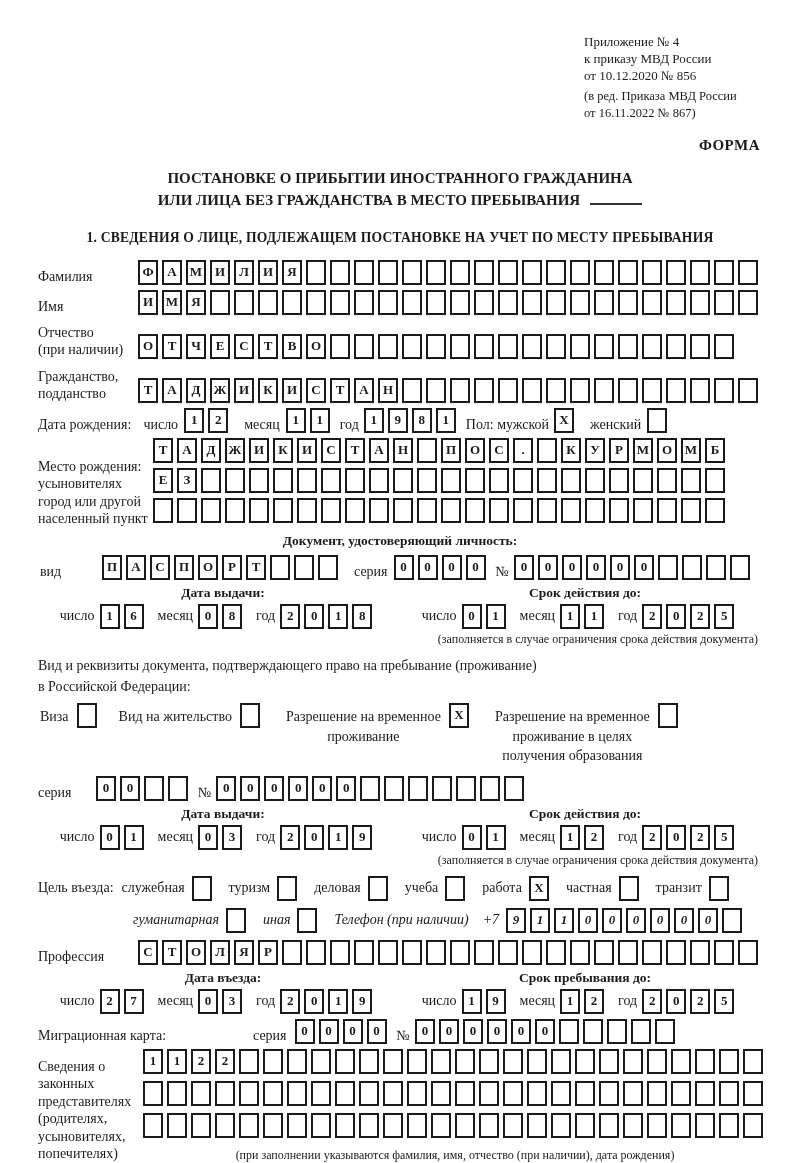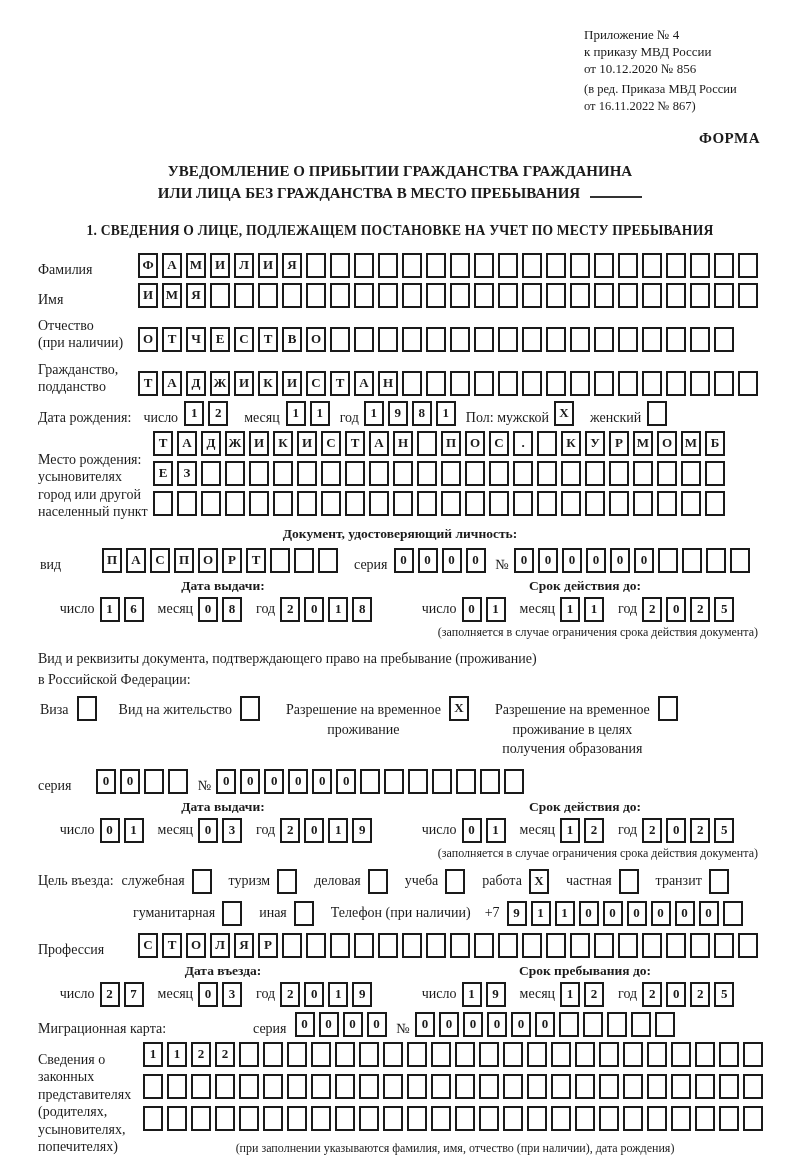--- a/index.html
+++ b/index.html
@@ -1,21 +1,21 @@
 <!DOCTYPE html>
 <html><head>
 <meta charset="utf-8">
 <style>
   * { margin:0; padding:0; box-sizing:content-box; }
   html,body { background:#ffffff; }
   .page {
     position:relative; width:800px; height:1163px; overflow:hidden;
     background:#ffffff; color:#1b1b1b;
     font-family:"Liberation Serif","DejaVu Serif",serif;
-    font-size:14px; padding:26px 38px 0 38px; box-sizing:border-box;
+    font-size:14px; padding:33px 38px 0 38px; box-sizing:border-box;
   }
   
   .ref-block { margin-left:546px; width:180px; font-size:13px; line-height:1.32; }
   .ref-amend { margin-top:4px; font-size:12.5px; line-height:1.32; }
   .forma { text-align:right; padding-right:2px; font-weight:bold; font-size:15px; margin-top:16px; letter-spacing:0.5px; }
   
   .title { text-align:center; font-weight:bold; font-size:15px; line-height:1.45; margin-top:14px; }
   .blank-line { display:inline-block; width:52px; border-bottom:2px solid #333; height:12px; margin-left:10px; }
   .sec-heading { text-align:center; font-weight:bold; font-size:13.6px; margin-top:18px; margin-bottom:14px; letter-spacing:0.2px; }
   
@@ -48,21 +48,21 @@
   
   .opt-row { display:flex; align-items:flex-start; margin:2px 0 10px 2px; }
   .opt { display:flex; align-items:flex-start; }
   .opt .olabel { padding-top:4px; margin-right:8px; line-height:1.4; }
   .opt .olabel.center { text-align:center; }
   
   .purp-row { display:flex; align-items:flex-start; margin-bottom:7px; }
   .purp { display:flex; align-items:flex-start; margin-right:13px; }
   .purp:last-child { margin-right:0; }
   .purp .plabel { padding-top:4px; margin-right:7px; }
-  .indent { margin-left:95px; }
+  .indent { margin-left:95px;font-style:italic; }
   
   .rep-note { font-size:12px; text-align:center; margin-left:105px; margin-top:2px; }
 </style>
 </head>
 <body>
 
 <div class="page">
 
   <div class="ref-block">
     <div>Приложение № 4</div>
@@ -70,21 +70,21 @@
     <div>от 10.12.2020 № 856</div>
     <div class="ref-amend">
       <div>(в ред. Приказа МВД России</div>
       <div>от 16.11.2022 № 867)</div>
     </div>
   </div>
 
   <div class="forma">ФОРМА</div>
 
   <div class="title">
-    <div>УВЕДОМЛЕНИЕ О ПРИБЫТИИ ГРАЖДАНСТВА ГРАЖДАНИНА</div>
+    <div>ПОСТАНОВКЕ О ПРИБЫТИИ ИНОСТРАННОГО ГРАЖДАНИНА</div>
     <div><span>ИЛИ ЛИЦА БЕЗ ГРАЖДАНСТВА В МЕСТО ПРЕБЫВАНИЯ</span><span class="blank-line"></span></div>
   </div>
 
   <div class="sec-heading">1. СВЕДЕНИЯ О ЛИЦЕ, ПОДЛЕЖАЩЕМ ПОСТАНОВКЕ НА УЧЕТ ПО МЕСТУ ПРЕБЫВАНИЯ</div>
 
   <div class="frow">
     <div class="flabel">Фамилия</div>
     <span class="cells">
         <span class="cell">Ф</span>
         <span class="cell">А</span>

